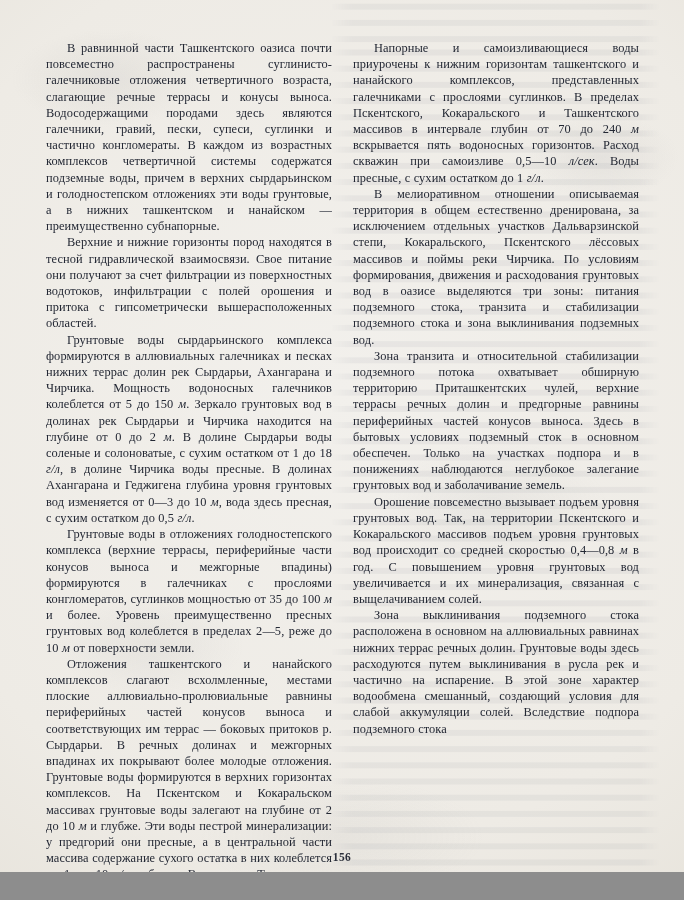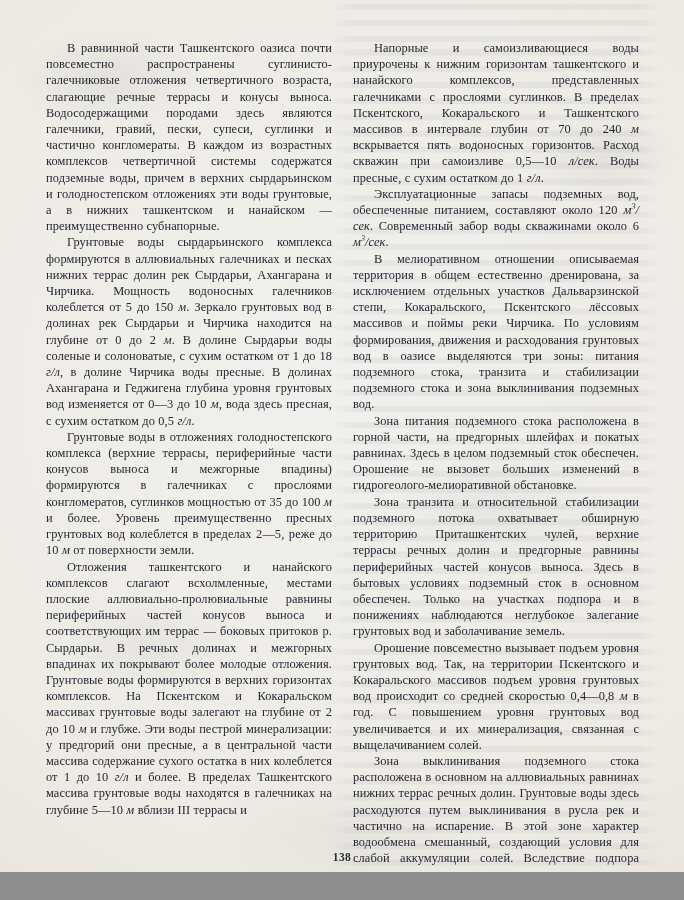--- a/index.html
+++ b/index.html
@@ -117,32 +117,31 @@
 </style>
 </head>
 <body>
 
 <div class="page">
 
   <div class="columns">
 
     <div class="col">
       <p>В равнинной части Ташкентского оазиса почти повсеместно распространены суглинисто-галечниковые отложения четвертичного возраста, слагающие речные террасы и конусы выноса. Водосодержащими породами здесь являются галечники, гравий, пески, супеси, суглинки и частично конгломераты. В каждом из возрастных комплексов четвертичной системы содержатся подземные воды, причем в верхних сырдарьинском и голодностепском отложениях эти воды грунтовые, а в нижних ташкентском и нанайском — преимущественно субнапорные.</p>
+      <p>Верхние и нижние горизонты пород находятся в тесной гидравлической взаимосвязи. Свое питание они получают за счет фильтрации из поверхностных водотоков, инфильтрации с полей орошения и притока с гипсометрически вышерасположенных областей.</p>
       <p>Грунтовые воды сырдарьинского комплекса формируются в аллювиальных галечниках и песках нижних террас долин рек Сырдарьи, Ахангарана и Чирчика. Мощность водоносных галечников колеблется от 5 до 150&nbsp;<i>м</i>. Зеркало грунтовых вод в долинах рек Сырдарьи и Чирчика находится на глубине от 0 до 2&nbsp;<i>м</i>. В долине Сырдарьи воды соленые и солоноватые, с сухим остатком от 1 до 18 <i>г/л</i>, в долине Чирчика воды пресные. В долинах Ахангарана и Геджигена глубина уровня грунтовых вод изменяется от 0—3 до 10&nbsp;<i>м</i>, вода здесь пресная, с сухим остатком до 0,5 <i>г/л</i>.</p>
       <p>Грунтовые воды в отложениях голодностепского комплекса (верхние террасы, периферийные части конусов выноса и межгорные впадины) формируются в галечниках с прослоями конгломератов, суглинков мощностью от 35 до 100&nbsp;<i>м</i> и более. Уровень преимущественно пресных грунтовых вод колеблется в пределах 2—5, реже до 10&nbsp;<i>м</i> от поверхности земли.</p>
       <p>Отложения ташкентского и нанайского комплексов слагают всхолмленные, местами плоские аллювиально-пролювиальные равнины периферийных частей конусов выноса и соответствующих им террас — боковых притоков р. Сырдарьи. В речных долинах и межгорных впадинах их покрывают более молодые отложения. Грунтовые воды формируются в верхних горизонтах комплексов. На Пскентском и Кокаральском массивах грунтовые воды залегают на глубине от 2 до 10&nbsp;<i>м</i> и глубже. Эти воды пестрой минерализации: у предгорий они пресные, а в центральной части массива содержание сухого остатка в них колеблется от 1 до 10 <i>г/л</i> и более. В пределах Ташкентского массива грунтовые воды находятся в галечниках на глубине 5—10&nbsp;<i>м</i> вблизи III террасы и</p>
     </div>
 
     <div class="col">
       <p>Напорные и самоизливающиеся воды приурочены к нижним горизонтам ташкентского и нанайского комплексов, представленных галечниками с прослоями суглинков. В пределах Пскентского, Кокаральского и Ташкентского массивов в интервале глубин от 70 до 240&nbsp;<i>м</i> вскрывается пять водоносных горизонтов. Расход скважин при самоизливе 0,5—10 <i>л/сек</i>. Воды пресные, с сухим остатком до 1 <i>г/л</i>.</p>
-      <p>Эксплуатационные запасы подземных вод, обеспеченные питанием, составляют около 120 <i>м<sup>3</sup>/сек</i>. Современный забор воды скважинами около 6 <i>м<sup>3</sup>/сек</i>.</p>
       <p>В мелиоративном отношении описываемая территория в общем естественно дренирована, за исключением отдельных участков Дальварзинской степи, Кокаральского, Пскентского лёссовых массивов и поймы реки Чирчика. По условиям формирования, движения и расходования грунтовых вод в оазисе выделяются три зоны: питания подземного стока, транзита и стабилизации подземного стока и зона выклинивания подземных вод.</p>
-      <p>Зона питания подземного стока расположена в горной части, на предгорных шлейфах и покатых равнинах. Здесь в целом подземный сток обеспечен. Орошение не вызовет больших изменений в гидрогеолого-мелиоративной обстановке.</p>
       <p>Зона транзита и относительной стабилизации подземного потока охватывает обширную территорию Приташкентских чулей, верхние террасы речных долин и предгорные равнины периферийных частей конусов выноса. Здесь в бытовых условиях подземный сток в основном обеспечен. Только на участках подпора и в понижениях наблюдаются неглубокое залегание грунтовых вод и заболачивание земель.</p>
       <p>Орошение повсеместно вызывает подъем уровня грунтовых вод. Так, на территории Пскентского и Кокаральского массивов подъем уровня грунтовых вод происходит со средней скоростью 0,4—0,8&nbsp;<i>м</i> в год. С повышением уровня грунтовых вод увеличивается и их минерализация, связанная с выщелачиванием солей.</p>
       <p>Зона выклинивания подземного стока расположена в основном на аллювиальных равнинах нижних террас речных долин. Грунтовые воды здесь расходуются путем выклинивания в русла рек и частично на испарение. В этой зоне характер водообмена смешанный, создающий условия для слабой аккумуляции солей. Вследствие подпора подземного стока</p>
     </div>
 
   </div>
 
-  <div class="folio">138</div>
+  <div class="folio">156</div>
 
 </div>
 
 </body></html>

